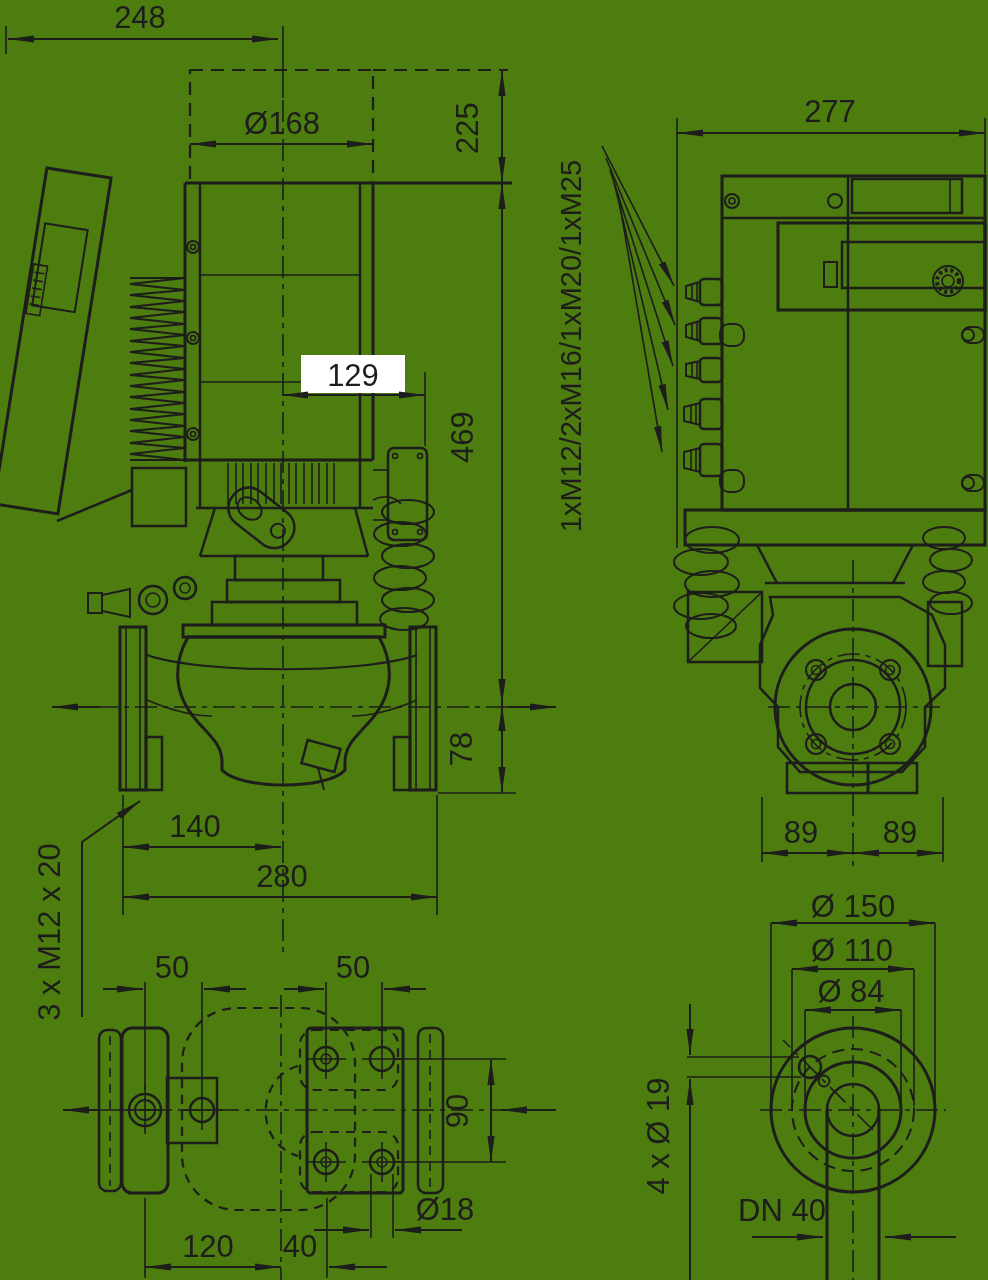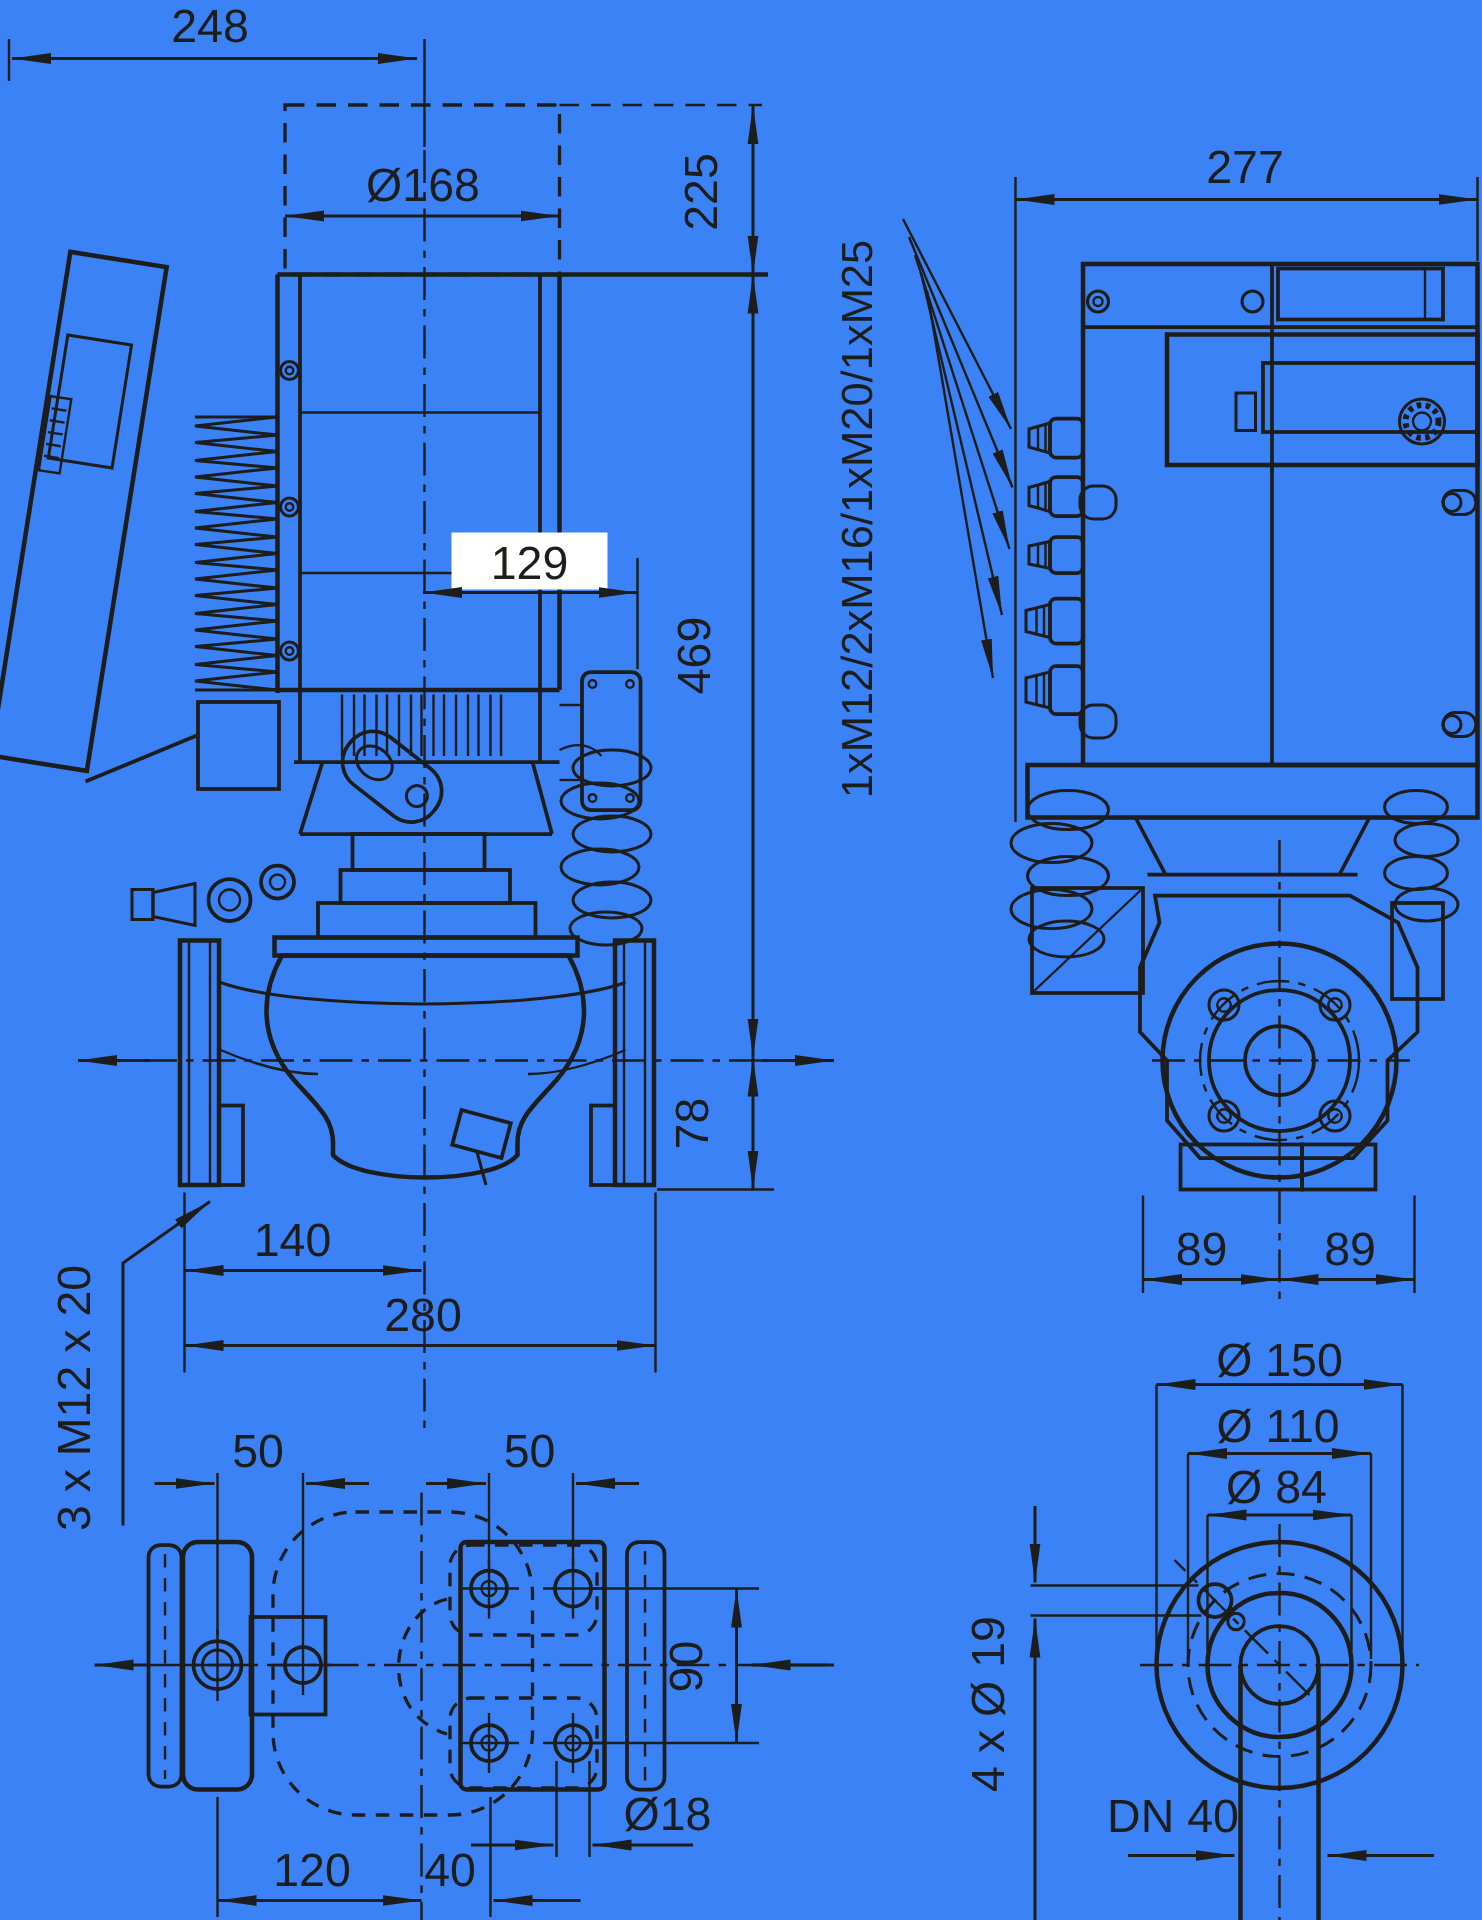--- a/index.html
+++ b/index.html
@@ -1,16 +1,16 @@
 <!DOCTYPE html>
 <html><head>
 <meta charset="utf-8">
 <style>
   html,body{margin:0;padding:0;background:#fff;}
-  .stage{width:988px;height:1280px;position:relative;background:#3b82f6;}
+  .stage{width:988px;height:1280px;position:relative;background:#4d7c0f;}
   svg{display:block;}
   svg *{fill:none;stroke:#1d1d1b;}
   text, tspan{stroke:none;fill:#1d1d1b;font-family:"Liberation Sans",sans-serif;font-size:31px;}
   .t29{font-size:29px;}
   .o3{stroke-width:3;}
   .o25{stroke-width:2.5;}
   .o2{stroke-width:2;}
   .thin{stroke-width:1.6;}
   .dim{stroke-width:2;}
   .cl{stroke-width:1.6;stroke-dasharray:22 6 5 6;}

